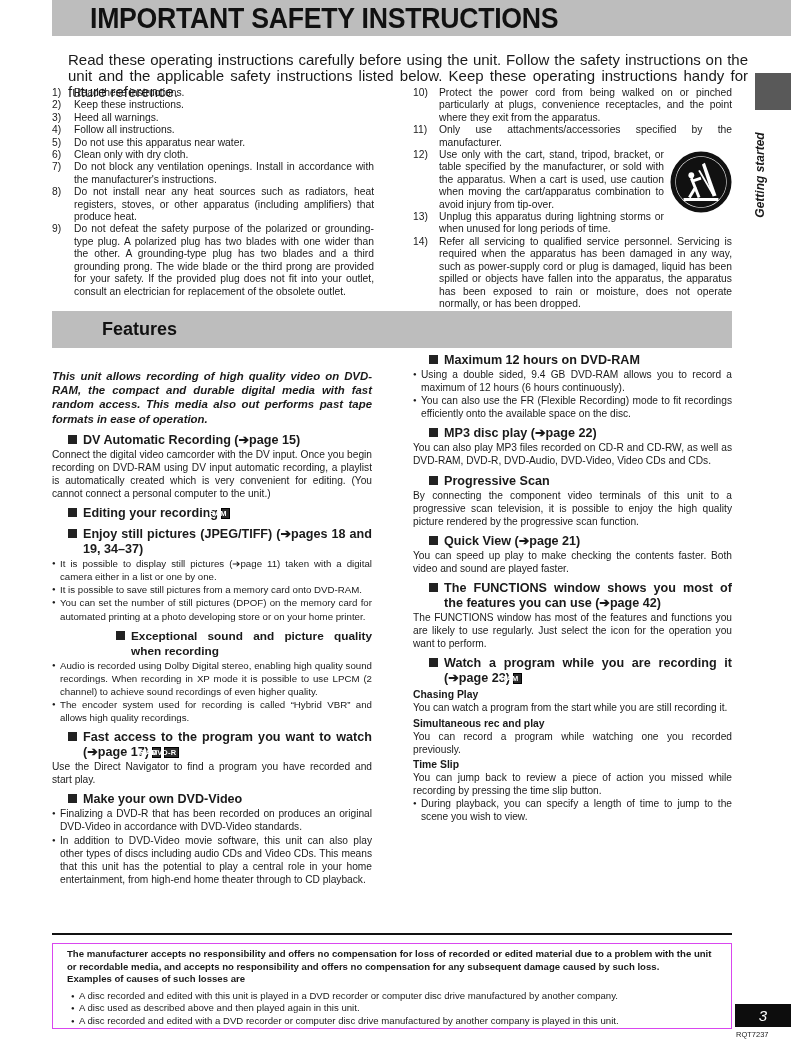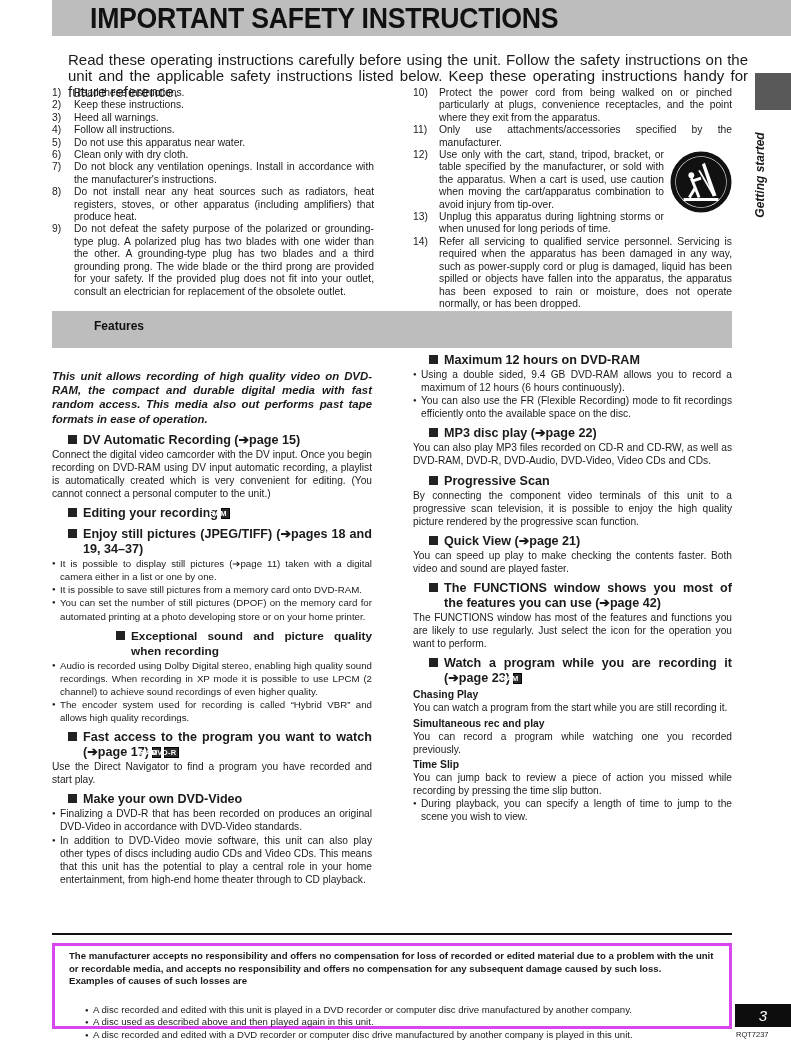--- a/index.html
+++ b/index.html
@@ -15,40 +15,40 @@
   ol.safety { list-style:none; margin:0; padding:0; }
   ol.safety li { position:relative; padding-left:22px; text-align:justify; }
   ol.safety li .num { position:absolute; left:0; top:0; }
   .col-right-top ol.safety li { padding-left:26px; }
   .cart-icon { float:right; width:62px; height:62px; margin:2px 0 0 6px; }
   .side-tab { position:absolute; left:755px; top:73px; width:36px; height:37px; background:#595959; }
   .side-label { position:absolute; left:748px; top:120px; width:24px; height:110px; }
   .side-label span { position:absolute; left:50%; top:50%; transform:translate(-50%,-50%) rotate(-90deg);
                      font-size:12px; font-weight:bold; font-style:italic; white-space:nowrap; }
   .feat-bar { position:absolute; left:52px; top:311px; width:680px; height:37px; background:#bdbdbd; }
-  .feat-bar h2 { margin:0; position:absolute; left:42px; top:8px; font-size:12px; font-weight:bold; color:#111; }
+  .feat-bar h2 { margin:0; position:absolute; left:50px; top:8px; font-size:18px; font-weight:bold; color:#111; }
   .fcol { position:absolute; font-size:10.2px; line-height:13.1px; }
   .fcol-left { left:52px; top:353px; width:320px; }
   .fcol-right { left:413px; top:353px; width:319px; }
   .lead { font-weight:bold; font-style:italic; font-size:11.4px; line-height:14.2px; text-align:justify; margin:16px 0 7px 0; }
   .sec { margin:0 0 6px 0; }
   .sec h3 { margin:0; font-size:12.6px; line-height:15px; font-weight:bold; padding-left:31px; text-indent:-15px; text-align:justify; }
   .sec h3 .sq { display:inline-block; width:9px; height:9px; background:#222; margin-right:6px; vertical-align:0px; text-indent:0; }
   .sec p { margin:0; text-align:justify; }
   .sec ul { list-style:none; margin:0; padding:0; }
   .sec ul li { position:relative; padding-left:8px; text-align:justify; }
   .sec ul li::before { content:"\25CF"; position:absolute; left:0; top:0; font-size:6px; }
   .sub-h { font-weight:bold; font-size:10.4px; margin-top:2px; }
   .badge { display:inline-block; background:#2b2b2b; color:#fff; font-size:7.5px; line-height:9px; padding:0 2px;
            font-weight:bold; vertical-align:1px; margin-left:3px; border:1px solid #000; letter-spacing:0.2px; }
   .rule { position:absolute; left:52px; top:933px; width:680px; height:2px; background:#111; }
-  .disclaimer { position:absolute; left:52px; top:943px; width:680px; height:86px; border:3px solid #d946ef; box-sizing:border-box;
+  .disclaimer { position:absolute; left:52px; top:943px; width:680px; height:86px; border:1px solid #d946ef; box-sizing:border-box;
                 padding:4px 14px; font-size:9.6px; line-height:12.6px; }
   .disclaimer .bold { font-weight:bold; }
-  .disclaimer ul { list-style:none; margin:16px; padding:0; }
+  .disclaimer ul { list-style:none; margin:4px; padding:0; }
   .disclaimer li { position:relative; padding-left:8px; }
   .disclaimer li::before { content:"\25CF"; position:absolute; left:0; top:0; font-size:6px; }
   .page-num { position:absolute; left:735px; top:1004px; width:56px; height:23px; background:#0d0d0d; color:#fff;
               font-size:15px; font-style:italic; text-align:center; line-height:23px; }
   .code { position:absolute; left:736px; top:1030px; font-size:7.5px; color:#222; }
 </style>
 </head>
 <body>
 
 <div class="title-bar">

